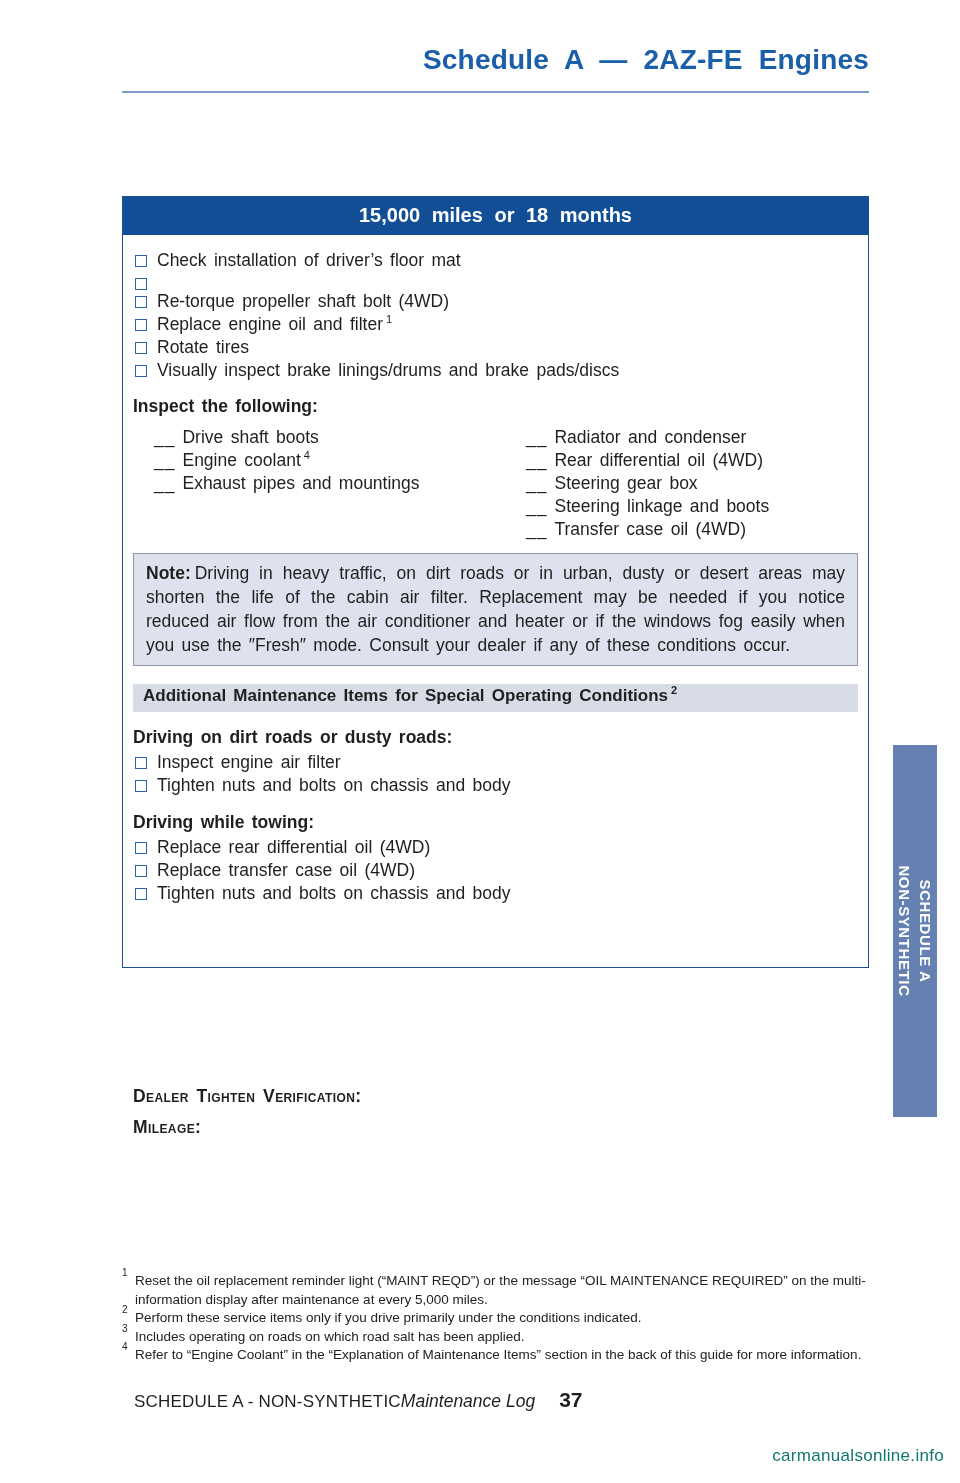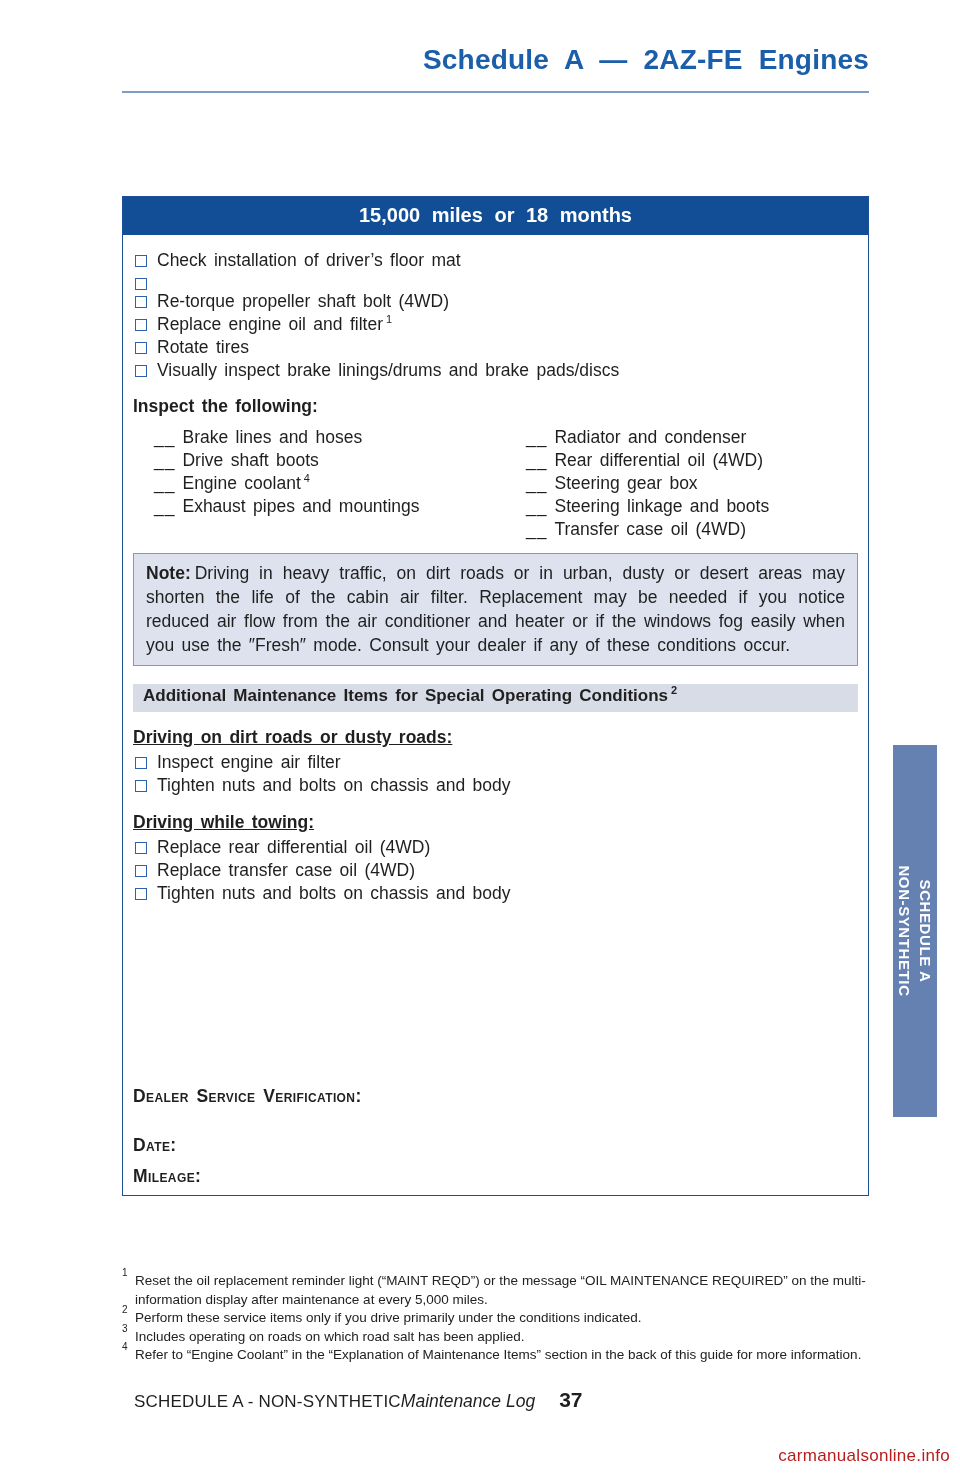--- a/index.html
+++ b/index.html
@@ -6,21 +6,21 @@
   html,body { background:#ffffff; }
   body { font-family:"Liberation Sans", sans-serif; color:#1f1f1f; }
   .page { position:relative; width:960px; height:1483px; background:#ffffff; overflow:hidden; }
 
   
   .title { position:absolute; top:44px; left:122px; width:747px; text-align:right;
            color:#1b5ea9; font-size:28px; font-weight:bold; word-spacing:8px; letter-spacing:.2px; }
   .title-rule { position:absolute; top:91px; left:122px; width:747px; height:2px; background:#7f9cc4; }
 
   
-  .card { position:absolute; left:122px; top:196px; width:747px; height:1000px;
+  .card { position:absolute; left:122px; top:196px; width:747px; height:772px;
           border:1px solid #1b4f97; background:#ffffff; }
   .card-header { background:#114e96; color:#ffffff; font-weight:bold; font-size:20px;
                  text-align:center; padding:7px 0 8px; word-spacing:6px; }
   .card-body { padding:14px 10px 0 10px; font-size:17.5px; line-height:23px; word-spacing:2.5px; }
 
   .check-row { display:flex; align-items:flex-start; line-height:23px; }
   .checkbox { width:12px; height:12px; border:1.6px solid #2a63ac; margin:6px 10px 0 2px; flex:none; background:#fff; }
   sup { font-size:11px; vertical-align:super; line-height:0; margin-left:3px; }
 
   .inspect-heading { font-weight:bold; margin-top:13px; }
@@ -29,21 +29,21 @@
   .inspect-col-right { flex:1; }
   .inspect-row { line-height:23px; }
   .blank { margin-right:7px; letter-spacing:1px; }
 
   .note-box { margin-top:12px; background:#dde2ee; border:1px solid #8f97a8;
               padding:7px 12px 8px; line-height:24px; text-align:justify; }
   .note-label { font-weight:bold; margin-right:4px; }
 
   .add-header { margin-top:18px; background:#d8dce7; padding:0 10px 5px; font-weight:bold; font-size:17px; }
 
-  .section-heading { font-weight:bold; margin-top:14px; margin-bottom:2px;text-decoration:underline; }
+  .section-heading { font-weight:bold; margin-top:14px; margin-bottom:2px; }
 
   .dealer-block { margin-top:180px; }
   .sc-label { font-variant:small-caps; font-weight:bold; letter-spacing:.4px; line-height:23px; }
   .sc-date { margin-top:26px; }
   .sc-mileage { margin-top:8px; }
 
   
   .side-tab { position:absolute; left:893px; top:745px; width:44px; height:372px; background:#6581b1; }
   .tab-text { position:absolute; top:50%; left:50%; transform:translate(-50%,-50%) rotate(90deg);
               white-space:nowrap; text-align:center; color:#ffffff; font-weight:bold;
@@ -57,21 +57,21 @@
   .fn-text { flex:1; }
 
   
   .footer { position:absolute; left:134px; top:1388px; width:747px;
             display:flex; justify-content:flex-start; align-items:baseline; }
   .footer-left { font-size:17px; letter-spacing:.2px; }
   .footer-right { display:flex; align-items:baseline; }
   .log-label { font-style:italic; font-size:17.5px; }
   .page-num { font-weight:bold; font-size:21px; margin-left:24px; }
 
-  .watermark { position:absolute; right:10px; top:1446px; color:#b91c1c; font-size:17px; letter-spacing:.3px; }
+  .watermark { position:absolute; right:16px; top:1446px; color:#0f766e; font-size:17px; letter-spacing:.3px; }
 </style>
 </head>
 <body>
 
 <div class="page">
 
   <h1 class="title">Schedule A — 2AZ-FE Engines</h1>
   <div class="title-rule"></div>
 
   <section class="card">
@@ -100,21 +100,20 @@
       </div>
       <div class="check-row">
         <span class="checkbox"></span>
         <span><span>Visually inspect brake linings/drums and brake pads/discs</span><sup></sup></span>
       </div>
 
       <p class="inspect-heading">Inspect the following:</p>
 
       <div class="inspect-cols">
         <div class="inspect-col-left">
-          <div class="inspect-row"><span class="blank">__</span><span>Brake lines and hoses</span><sup></sup></div>
           <div class="inspect-row"><span class="blank">__</span><span>Drive shaft boots</span><sup></sup></div>
           <div class="inspect-row"><span class="blank">__</span><span>Engine coolant</span><sup>4</sup></div>
           <div class="inspect-row"><span class="blank">__</span><span>Exhaust pipes and mountings</span><sup></sup></div>
         </div>
         <div class="inspect-col-right">
           <div class="inspect-row"><span class="blank">__</span><span>Radiator and condenser</span></div>
           <div class="inspect-row"><span class="blank">__</span><span>Rear differential oil (4WD)</span></div>
           <div class="inspect-row"><span class="blank">__</span><span>Steering gear box</span></div>
           <div class="inspect-row"><span class="blank">__</span><span>Steering linkage and boots</span></div>
           <div class="inspect-row"><span class="blank">__</span><span>Transfer case oil (4WD)</span></div>
@@ -147,22 +146,21 @@
       <div class="check-row">
         <span class="checkbox"></span>
         <span><span>Replace transfer case oil (4WD)</span></span>
       </div>
       <div class="check-row">
         <span class="checkbox"></span>
         <span><span>Tighten nuts and bolts on chassis and body</span></span>
       </div>
 
       <div class="dealer-block">
-        <p class="sc-label">Dealer Service Verification:</p>
-        <p class="sc-label sc-date">Date:</p>
+        <p class="sc-label">Dealer Tighten Verification:</p>
         <p class="sc-label sc-mileage">Mileage:</p>
       </div>
 
     </div>
   </section>
 
   <aside class="side-tab">
     <div class="tab-text">
       <span class="tab-line">SCHEDULE A</span>
       <span class="tab-line">NON-SYNTHETIC</span>

